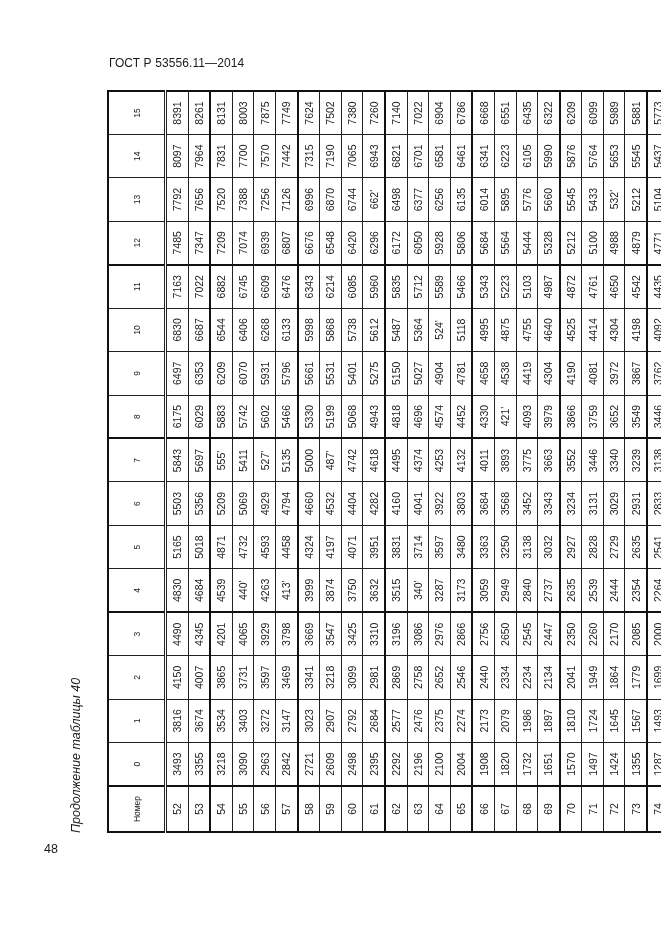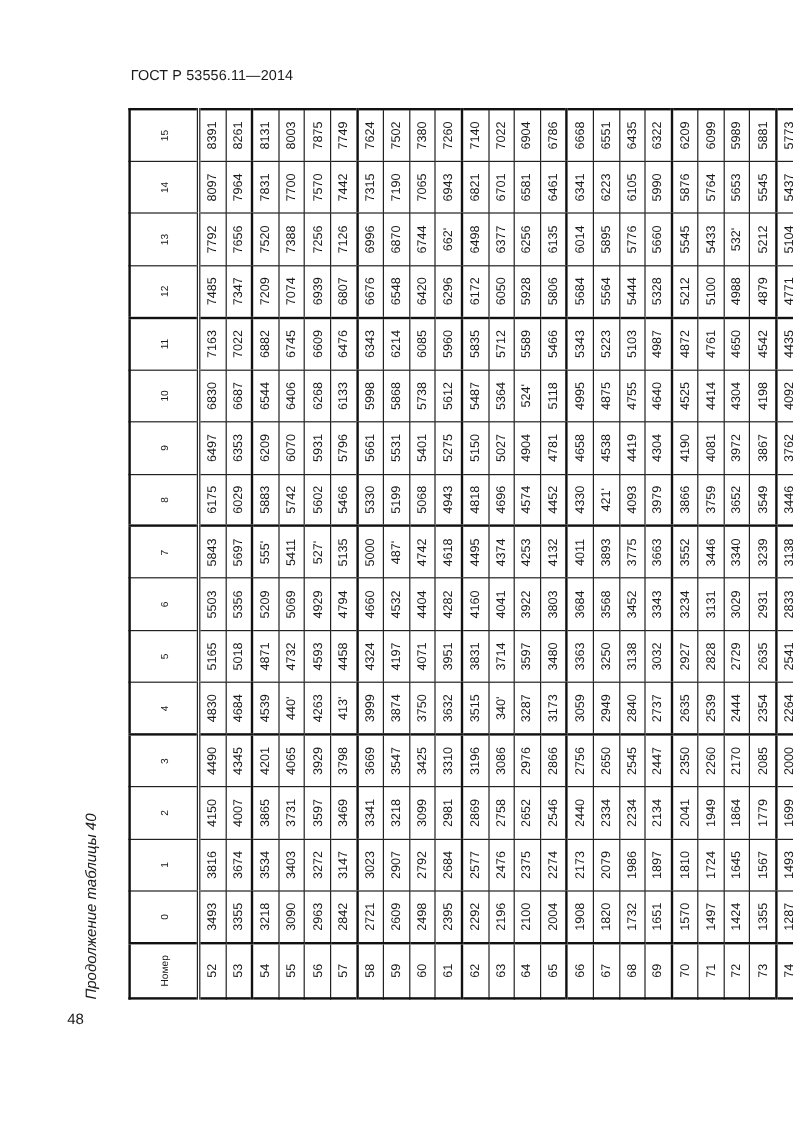--- a/index.html
+++ b/index.html
@@ -1,19 +1,19 @@
 <!DOCTYPE html>
 <html><head>
 <meta charset="utf-8">
 <style>
   html, body { margin:0; padding:0; background:#ffffff; }
   body { width:661px; height:935px; position:relative; overflow:hidden;
          font-family:"Liberation Sans", sans-serif; color:#1a1a1a; }
   .doc-header { position:absolute; left:73px; top:56px; font-size:12px; font-weight:normal; letter-spacing:0.1px;margin-left:36px; }
-  .page-number { position:absolute; left:56px; top:842px; font-size:12.5px; }
+  .page-number { position:absolute; left:44px; top:842px; font-size:12.5px; }
   .caption-wrap { position:absolute; left:66px; top:833px; width:600px; height:20px;
         transform-origin:0 0; transform:rotate(-90deg); }
   .caption { font-size:12.5px; font-style:italic; white-space:nowrap; line-height:20px; }
   
   .table-wrap { position:absolute; left:107px; top:833px; width:743px; height:536px;
         transform-origin:0 0; transform:rotate(-90deg); }
   table.data { border-collapse:collapse; width:743px; height:536px; table-layout:fixed; }
   table.data td, table.data th { border:1px solid #222; text-align:center; vertical-align:middle;
         font-size:10.5px; font-weight:normal; padding:0; overflow:hidden; white-space:nowrap; }
   table.data th { font-size:8.5px; height:55px; }

